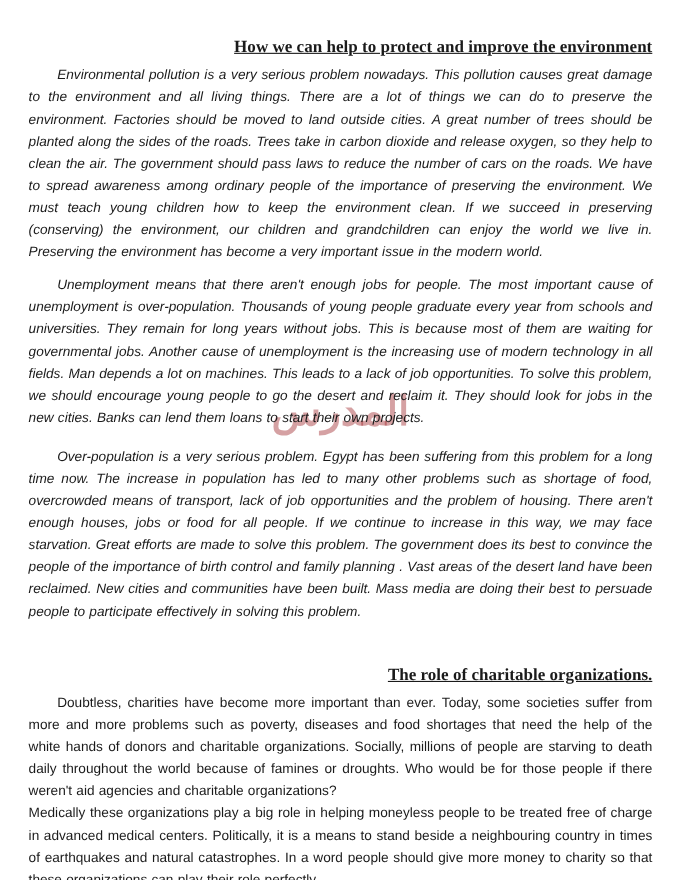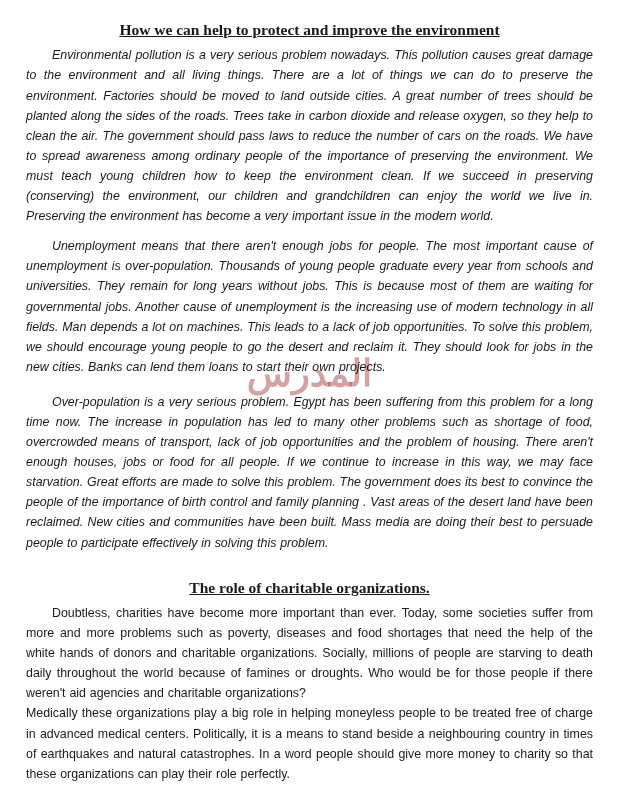--- a/index.html
+++ b/index.html
@@ -38,22 +38,22 @@
     direction: rtl;
   }
   .content {
     position: relative;
     z-index: 1;
   }
   h2.section-title {
     font-family: "Liberation Serif", serif;
     font-size: 15.5px;
     font-weight: bold;
-    text-align: center;
-    margin: 4px 0 6px 0;
+    text-align: right;
+    margin: 17px 0 6px 0;
     padding: 0;
     line-height: 1.25;
   }
   h2.section-title span.u {
     text-decoration: underline;
   }
   .para {
     font-size: 12.4px;
     line-height: 1.62;
     text-align: justify;

